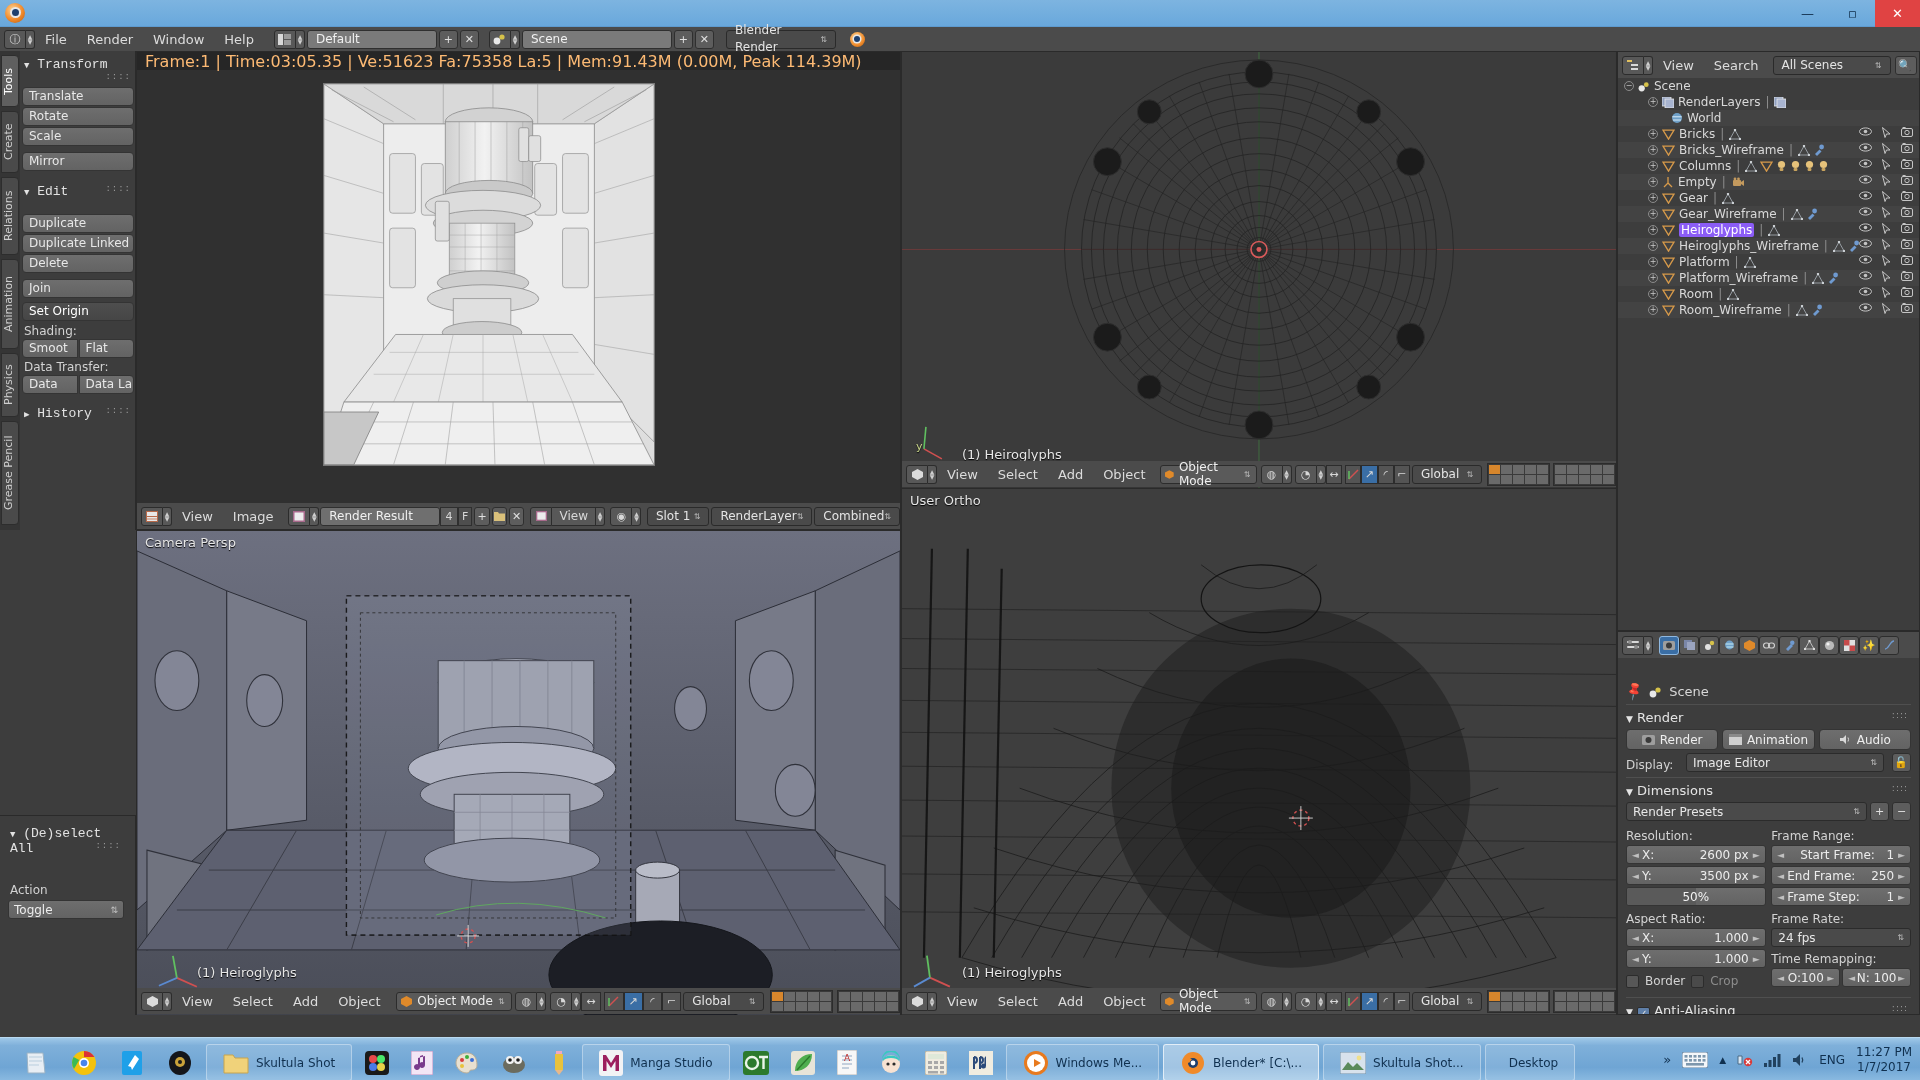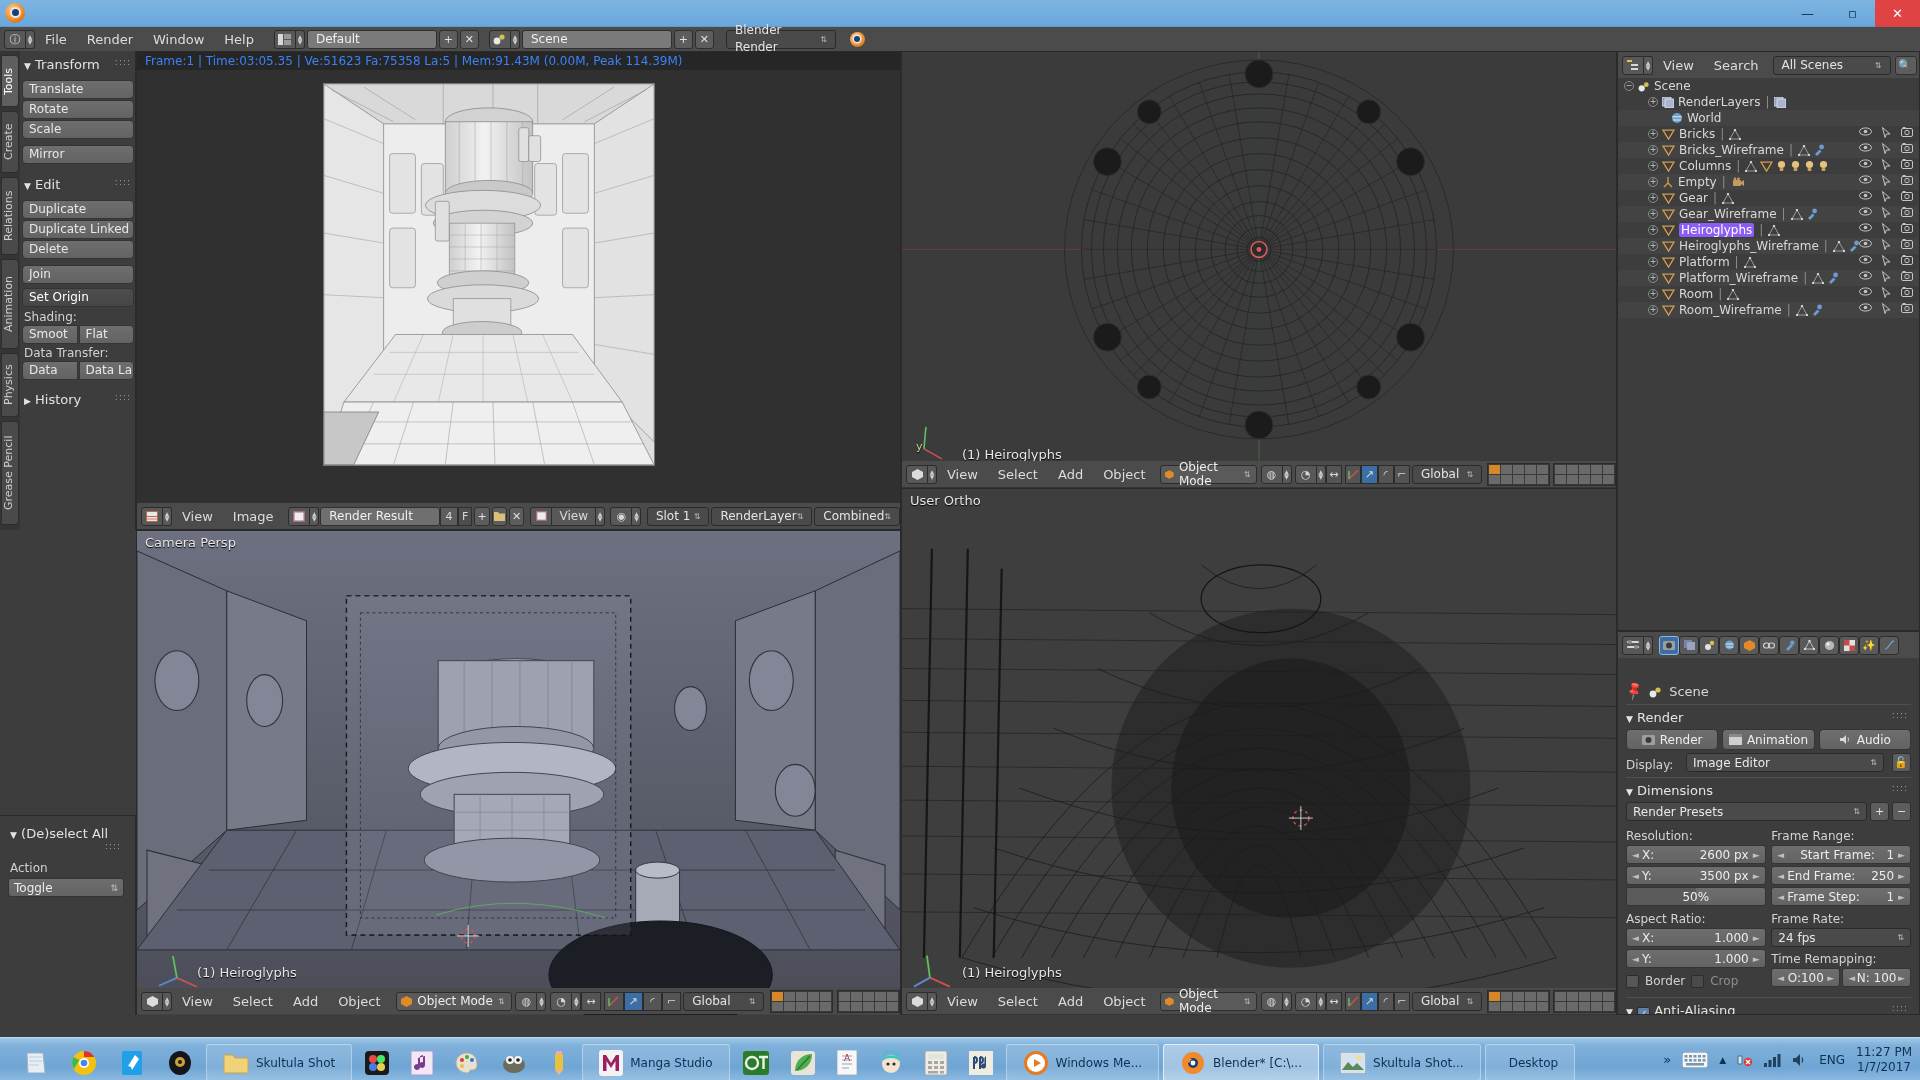--- a/index.html
+++ b/index.html
@@ -48,21 +48,21 @@
 
   
   .toolshelf { position:absolute; left:0; top:51px; width:136px; height:479px; background:#3d3d3d;
     border-right:1px solid #2a2a2a; }
   .tabcol { position:absolute; left:0; top:0; width:20px; height:100%; background:#353535; }
   .vtab { position:absolute; left:1px; width:18px; background:#4a4a4a; border-radius:4px 0 0 4px;
     border:1px solid #2d2d2d; color:#cfcfcf; font-size:11px; writing-mode:vertical-rl;
     transform:rotate(180deg); text-align:center; padding:4px 0; }
   .vtab.active { background:#5f5f5f; color:#fff; }
   .tspanel { position:absolute; left:22px; width:112px; }
-  .panel-title { font-size:13px; color:#e2e2e2; padding:2px 0 8px 2px; }
+  .panel-title { font-size:13px; color:#e2e2e2; padding:2px 0 15px 2px;font-family:Liberation Mono, monospace; }
   .tbtn { display:block; width:100%; height:19px; background:linear-gradient(#6e6e6e,#636363);
     border:1px solid #343434; border-radius:4px; color:#e8e8e8; font-size:12px;
     padding-left:6px; line-height:17px; margin-bottom:1px; text-align:left; }
   .tbtn.dark { background:linear-gradient(#4e4e4e,#464646); color:#fff; }
   .lbl { font-size:12px; color:#d2d2d2; padding:2px 0 1px 2px; }
   .row2 { display:flex; gap:1px; }
   .row2 .tbtn { margin-bottom:0; }
   .dots { float:right; color:#9a9a9a; font-size:9px; letter-spacing:1px; padding-right:3px;}
 
   
@@ -285,21 +285,21 @@
       <div class="pnum" style="margin-top:2px">
         <span class="pn-lbl">Toggle</span>
         <span class="arw">⇅</span>
       </div>
     </div>
   </div>
 
   <div class="region" id="img-editor">
 
     <div style="position:absolute;left:0;top:0;width:100%;height:18px;background:#262626;display:flex;align-items:center;padding-left:8px">
-      <span style="font-size:12px;color:#3b82f6">Frame:1 | Time:03:05.35 | Ve:51623 Fa:75358 La:5 | Mem:91.43M (0.00M, Peak 114.39M)</span>
+      <span style="font-size:16px;color:#fdba74">Frame:1 | Time:03:05.35 | Ve:51623 Fa:75358 La:5 | Mem:91.43M (0.00M, Peak 114.39M)</span>
     </div>
 
     <div class="render-canvas">
       <svg class="linework" viewBox="0 0 332 383" preserveAspectRatio="none">
         <defs>
           <linearGradient id="gw" x1="0" y1="0" x2="0" y2="1">
             <stop offset="0" stop-color="#f7f7f7"></stop>
               <stop offset="1" stop-color="#dcdcdc"></stop>
           </linearGradient>
           <linearGradient id="gc" x1="0" y1="0" x2="1" y2="0">

